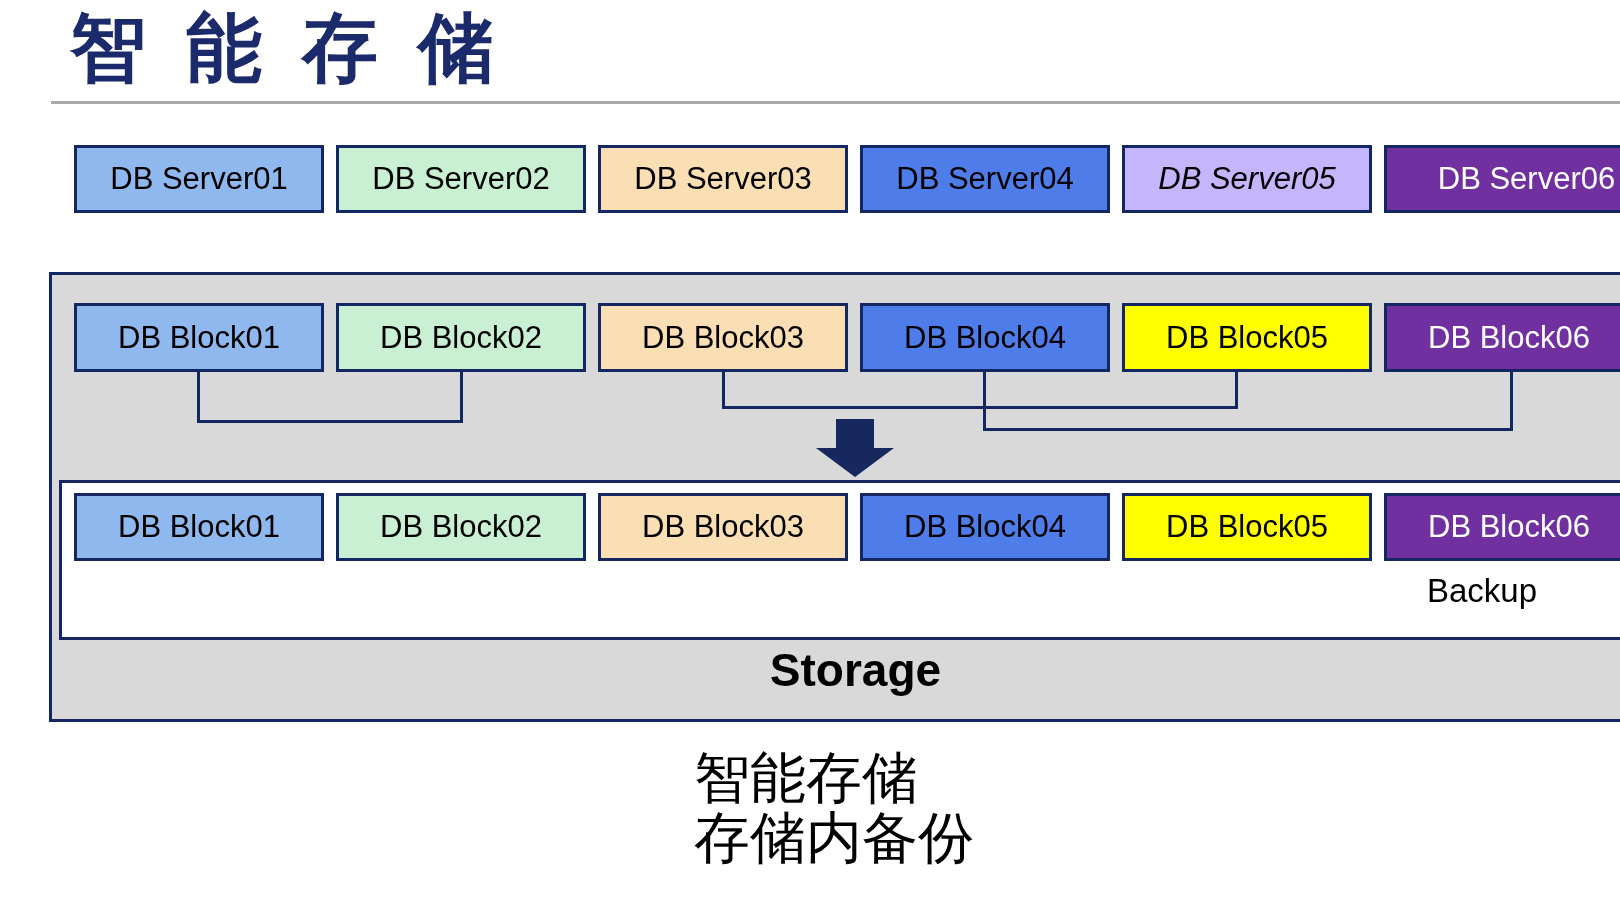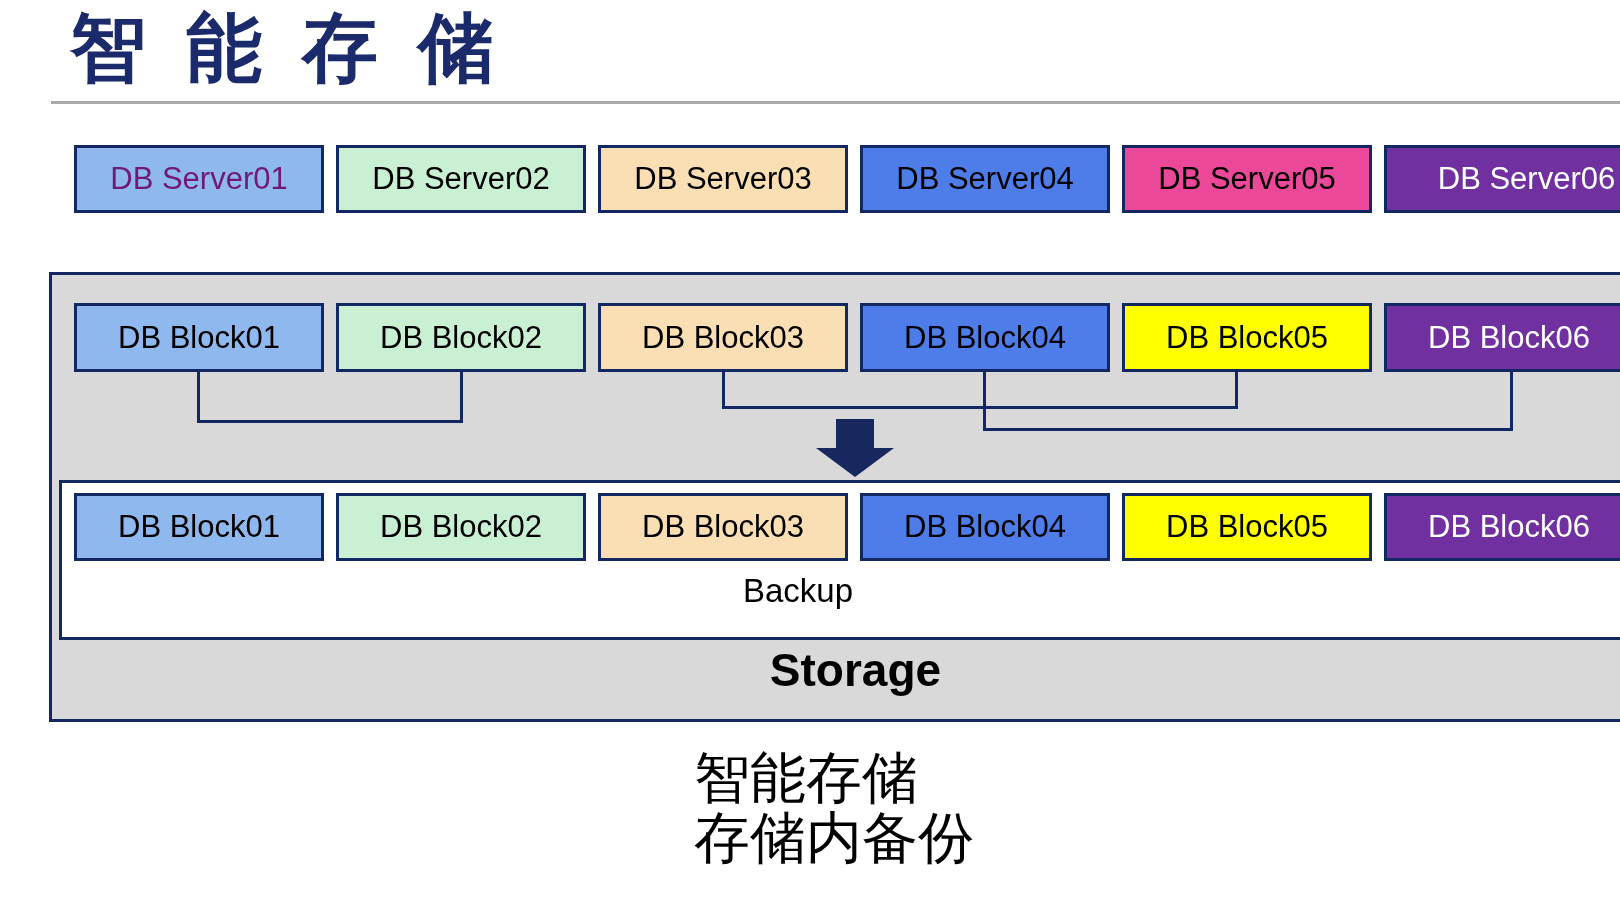--- a/index.html
+++ b/index.html
@@ -50,21 +50,21 @@
   #conn-3-5{left:676px;top:371px;width:516px;height:38px;}
   #conn-4-6{left:937px;top:371px;width:530px;height:60px;}
   
   #arrow-stem{position:absolute;left:790px;top:419px;width:38px;height:30px;background:#17285E;}
   #arrow-head{position:absolute;left:770px;top:448px;width:0;height:0;
     border-left:39px solid transparent;border-right:39px solid transparent;
     border-top:29px solid #17285E;}
   
   #backup-label{
     position:absolute;left:13px;top:572px;width:1478px;
-    text-align:center;font-size:33px;color:#000;
+    text-align:right;font-size:33px;color:#000;
   }
   #storage-label{
     position:absolute;left:3px;top:643px;width:1613px;
     text-align:center;font-size:46px;font-weight:bold;color:#000;
   }
   #caption{
     position:absolute;left:648px;top:748px;
     font-size:56px;line-height:60px;color:#000;white-space:nowrap;
   }
   #page-number{
@@ -73,25 +73,25 @@
   }
 </style>
 </head>
 <body>
 
 <div id="slide">
 
   <div id="page-title">智能存储</div>
   <div id="title-divider"></div>
 
-  <div class="box c0 r-servers" style="background-color: rgb(143, 184, 238); color: #701a75;">DB Server01</div>
+  <div class="box c0 r-servers" style="background-color: rgb(143, 184, 238); color: #000000;">DB Server01</div>
   <div class="box c1 r-servers" style="background-color: rgb(201, 240, 211); color: rgb(0, 0, 0);">DB Server02</div>
   <div class="box c2 r-servers" style="background-color: rgb(250, 222, 180); color: rgb(0, 0, 0);">DB Server03</div>
   <div class="box c3 r-servers" style="background-color: rgb(78, 124, 233); color: rgb(0, 0, 0);">DB Server04</div>
-  <div class="box c4 r-servers" style="background-color: #ec4899; color: rgb(0, 0, 0);">DB Server05</div>
+  <div class="box c4 r-servers" style="background-color: #c4b5fd; color: rgb(0, 0, 0); font-style: italic;">DB Server05</div>
   <div class="box c5 r-servers" style="background-color: rgb(112, 48, 160); color: rgb(255, 255, 255); padding-left: 35px;">DB Server06</div>
 
   <div id="storage-container"></div>
 
   <div class="conn" id="conn-1-2"></div>
   <div class="conn" id="conn-3-5"></div>
   <div class="conn" id="conn-4-6"></div>
 
   <div class="box c0 r-btop" style="background-color: rgb(143, 184, 238); color: rgb(0, 0, 0);">DB Block01</div>
   <div class="box c1 r-btop" style="background-color: rgb(201, 240, 211); color: rgb(0, 0, 0);">DB Block02</div>

